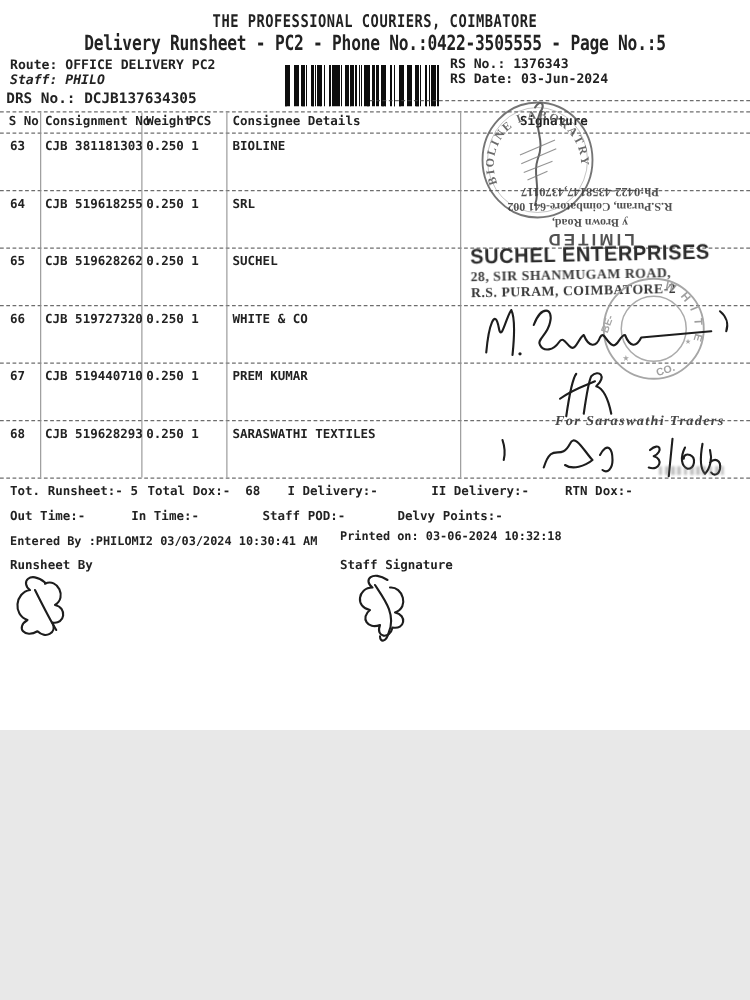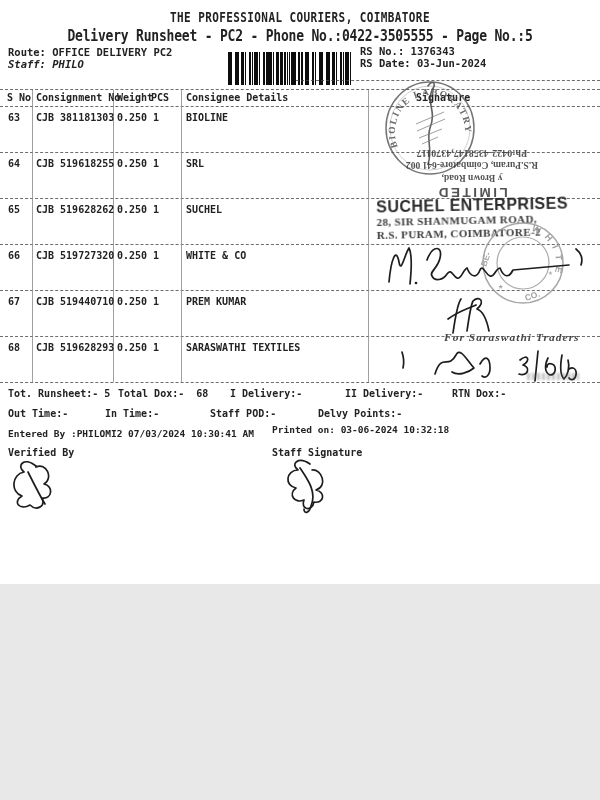--- a/index.html
+++ b/index.html
@@ -37,20 +37,21 @@
 </head>
 <body>
 
 <div class="page">
 
   <div class="abs ctr mono scaleY" style="top:9px;font-size:11px;letter-spacing:.4px;">THE PROFESSIONAL COURIERS, COIMBATORE</div>
   <div class="abs ctr mono scaleY" style="top:26px;font-size:13px;letter-spacing:-.2px;">Delivery Runsheet - PC2 - Phone No.:0422-3505555 - Page No.:5</div>
 
   <div class="abs mono t105" style="left:8px;top:46px;">Route: OFFICE DELIVERY PC2</div>
   <div class="abs mono t105" style="left:8px;top:58px;font-style:italic;">Staff: PHILO</div>
+  <div class="abs mono" style="left:5px;top:71px;font-size:11.5px;">DRS No.: DCJB137634305</div>
 
   <div class="barcode"></div>
 
   <div class="abs mono t105" style="left:360px;top:45px;">RS No.: 1376343</div>
   <div class="abs mono t105" style="left:360px;top:57px;">RS Date: 03-Jun-2024</div>
 
   <div class="dash" style="left:296px;top:80px;width:304px;"></div>
   <div class="dash" style="left:0;top:89px;width:600px;"></div>
   <div class="dash" style="left:0;top:106px;width:600px;"></div>
   <div class="dash" style="left:0;top:152px;width:600px;"></div>
@@ -196,24 +197,24 @@
   <div class="abs mono t10" style="left:118px;top:388px;">Total Dox:-  68</div>
   <div class="abs mono t10" style="left:230px;top:388px;">I Delivery:-</div>
   <div class="abs mono t10" style="left:345px;top:388px;">II Delivery:-</div>
   <div class="abs mono t10" style="left:452px;top:388px;">RTN Dox:-</div>
 
   <div class="abs mono t10" style="left:8px;top:408px;">Out Time:-</div>
   <div class="abs mono t10" style="left:105px;top:408px;">In Time:-</div>
   <div class="abs mono t10" style="left:210px;top:408px;">Staff POD:-</div>
   <div class="abs mono t10" style="left:318px;top:408px;">Delvy Points:-</div>
 
-  <div class="abs mono t95" style="left:8px;top:428px;">Entered By :PHILOMI2 07/03/2024 10:30:41 AM</div>
+  <div class="abs mono t95" style="left:8px;top:428px;">Entered By :PHILOMI2 03/03/2024 10:30:41 AM</div>
   <div class="abs mono t95" style="left:256px;top:424px;margin-left:16px;">Printed on: 03-06-2024 10:32:18</div>
 
-  <div class="abs mono t10" style="left:8px;top:447px;">Verified By</div>
+  <div class="abs mono t10" style="left:8px;top:447px;">Runsheet By</div>
   <div class="abs mono t10" style="left:272px;top:447px;">Staff Signature</div>
 
   <svg class="abs sig" style="left:8px;top:454px;" width="58" height="56" viewBox="0 0 58 56">
     <path d="M28,12 C16,2 8,12 16,18 C4,20 2,38 14,42 C4,48 12,57 22,51 C28,57 38,53 34,44 C44,46 46,32 36,30 C46,24 38,8 28,13"></path>
     <path d="M20,18 C26,30 32,42 37,50"></path>
   </svg>
 
   <svg class="abs sig" style="left:276px;top:454px;" width="60" height="62" viewBox="0 0 60 62">
     <path d="M34,10 C22,2 14,10 22,16 C10,16 8,32 20,34 C12,40 18,50 28,46 C24,56 36,58 38,48 C48,50 50,38 40,36 C52,32 46,15 36,16"></path>
     <path d="M24,14 C32,26 41,38 35,52 C33,60 28,60 28,55"></path>

